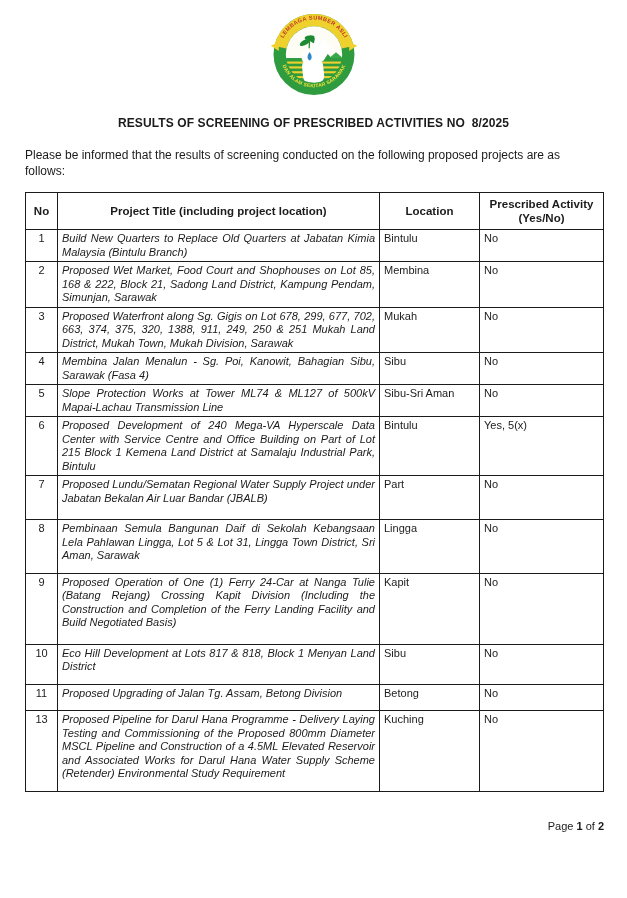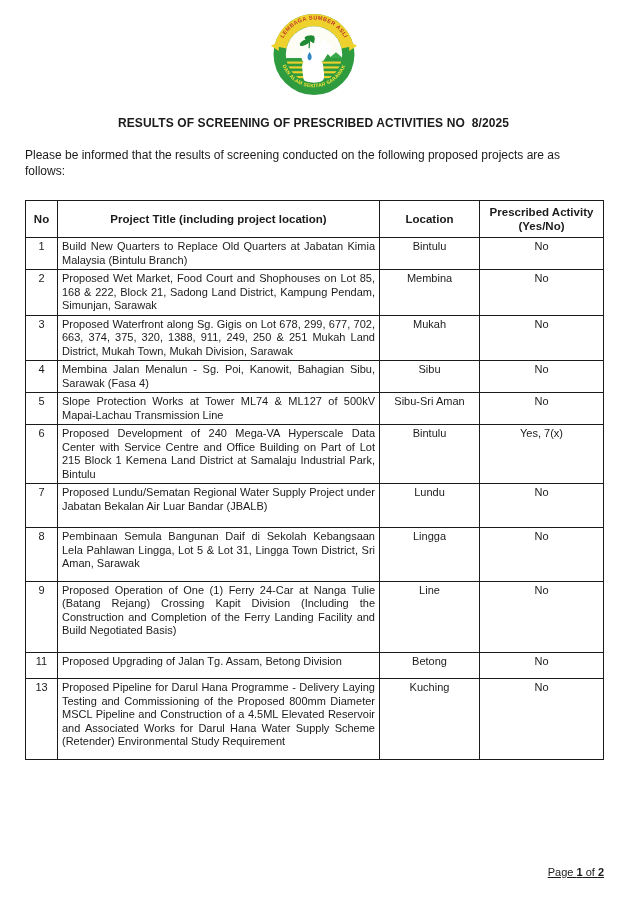--- a/index.html
+++ b/index.html
@@ -23,54 +23,53 @@
   .intro {
     margin:17px 24px 0 25px;
     font-size:12px;
     line-height:16px;
     text-align:left;
   }
   table.screening {
     border-collapse:collapse;
     table-layout:fixed;
     width:578px;
-    margin:21px 0 0 25px;
+    margin:13px 0 0 25px;
   }
   table.screening th, table.screening td { border:1px solid #1b1b1b; }
   table.screening th {
     font-size:11.5px;
     font-weight:bold;
     line-height:14px;
     padding:4px 2px;
     text-align:center;
     vertical-align:middle;
   }
   table.screening td {
     font-size:11px;
     line-height:13.5px;
     padding:2px 4px;
     vertical-align:top;
   }
   td.c-no { text-align:center; padding:2px 1px; }
-  td.c-title { text-align:justify; padding:2px 5px; }
-  td.c-loc, td.c-pa { text-align:center; }
+  td.c-title { text-align:justify; padding:2px 5px;font-style:italic; }
+  td.c-loc, td.c-pa { text-align:left; }
   
   tbody tr:nth-child(7)  td { padding-bottom:14px; }
   tbody tr:nth-child(8)  td { padding-bottom:10px; }
   tbody tr:nth-child(9)  td { padding-bottom:14px; }
   tbody tr:nth-child(10) td { padding-bottom:10px; }
   tbody tr:nth-child(11) td { padding-bottom:10px; }
   tbody tr:nth-child(12) td { padding-bottom:10px; }
   tbody tr:nth-child(13) td { padding-bottom:28px; }
   .footer {
     position:absolute;
-    right:23px; top:866px;
+    right:23px; top:820px;
     font-size:11px;
     color:#1b1b1b;
-    text-decoration:underline;
   }
   .footer b { font-weight:bold; }
 </style>
 </head>
 <body>
 
 <div class="page">
 
   <svg class="logo" width="88" height="83" viewBox="0 0 100 94" xmlns="http://www.w3.org/2000/svg" xmlns:xlink="http://www.w3.org/1999/xlink">
     <defs>
@@ -169,38 +168,44 @@
         <tr>
     <td class="c-no">5</td>
     <td class="c-title">Slope Protection Works at Tower ML74 &amp; ML127 of 500kV Mapai-Lachau Transmission Line</td>
     <td class="c-loc">Sibu-Sri Aman</td>
     <td class="c-pa">No</td>
   </tr>
         <tr>
     <td class="c-no">6</td>
     <td class="c-title">Proposed Development of 240 Mega-VA Hyperscale Data Center with Service Centre and Office Building on Part of Lot 215 Block 1 Kemena Land District at Samalaju Industrial Park, Bintulu</td>
     <td class="c-loc">Bintulu</td>
-    <td class="c-pa">Yes, 7(x)</td>
+    <td class="c-pa">Yes, 5(x)</td>
   </tr>
         <tr>
     <td class="c-no">7</td>
     <td class="c-title">Proposed Lundu/Sematan Regional Water Supply Project under Jabatan Bekalan Air Luar Bandar (JBALB)</td>
-    <td class="c-loc">Lundu</td>
+    <td class="c-loc">Part</td>
     <td class="c-pa">No</td>
   </tr>
         <tr>
     <td class="c-no">8</td>
     <td class="c-title">Pembinaan Semula Bangunan Daif di Sekolah Kebangsaan Lela Pahlawan Lingga, Lot 5 &amp; Lot 31, Lingga Town District, Sri Aman, Sarawak</td>
     <td class="c-loc">Lingga</td>
     <td class="c-pa">No</td>
   </tr>
         <tr>
     <td class="c-no">9</td>
     <td class="c-title">Proposed Operation of One (1) Ferry 24-Car at Nanga Tulie (Batang Rejang) Crossing Kapit Division (Including the Construction and Completion of the Ferry Landing Facility and Build Negotiated Basis)</td>
-    <td class="c-loc">Line</td>
+    <td class="c-loc">Kapit</td>
+    <td class="c-pa">No</td>
+  </tr>
+        <tr>
+    <td class="c-no">10</td>
+    <td class="c-title">Eco Hill Development at Lots 817 &amp; 818, Block 1 Menyan Land District</td>
+    <td class="c-loc">Sibu</td>
     <td class="c-pa">No</td>
   </tr>
         <tr>
     <td class="c-no">11</td>
     <td class="c-title">Proposed Upgrading of Jalan Tg. Assam, Betong Division</td>
     <td class="c-loc">Betong</td>
     <td class="c-pa">No</td>
   </tr>
         <tr>
     <td class="c-no">13</td>

